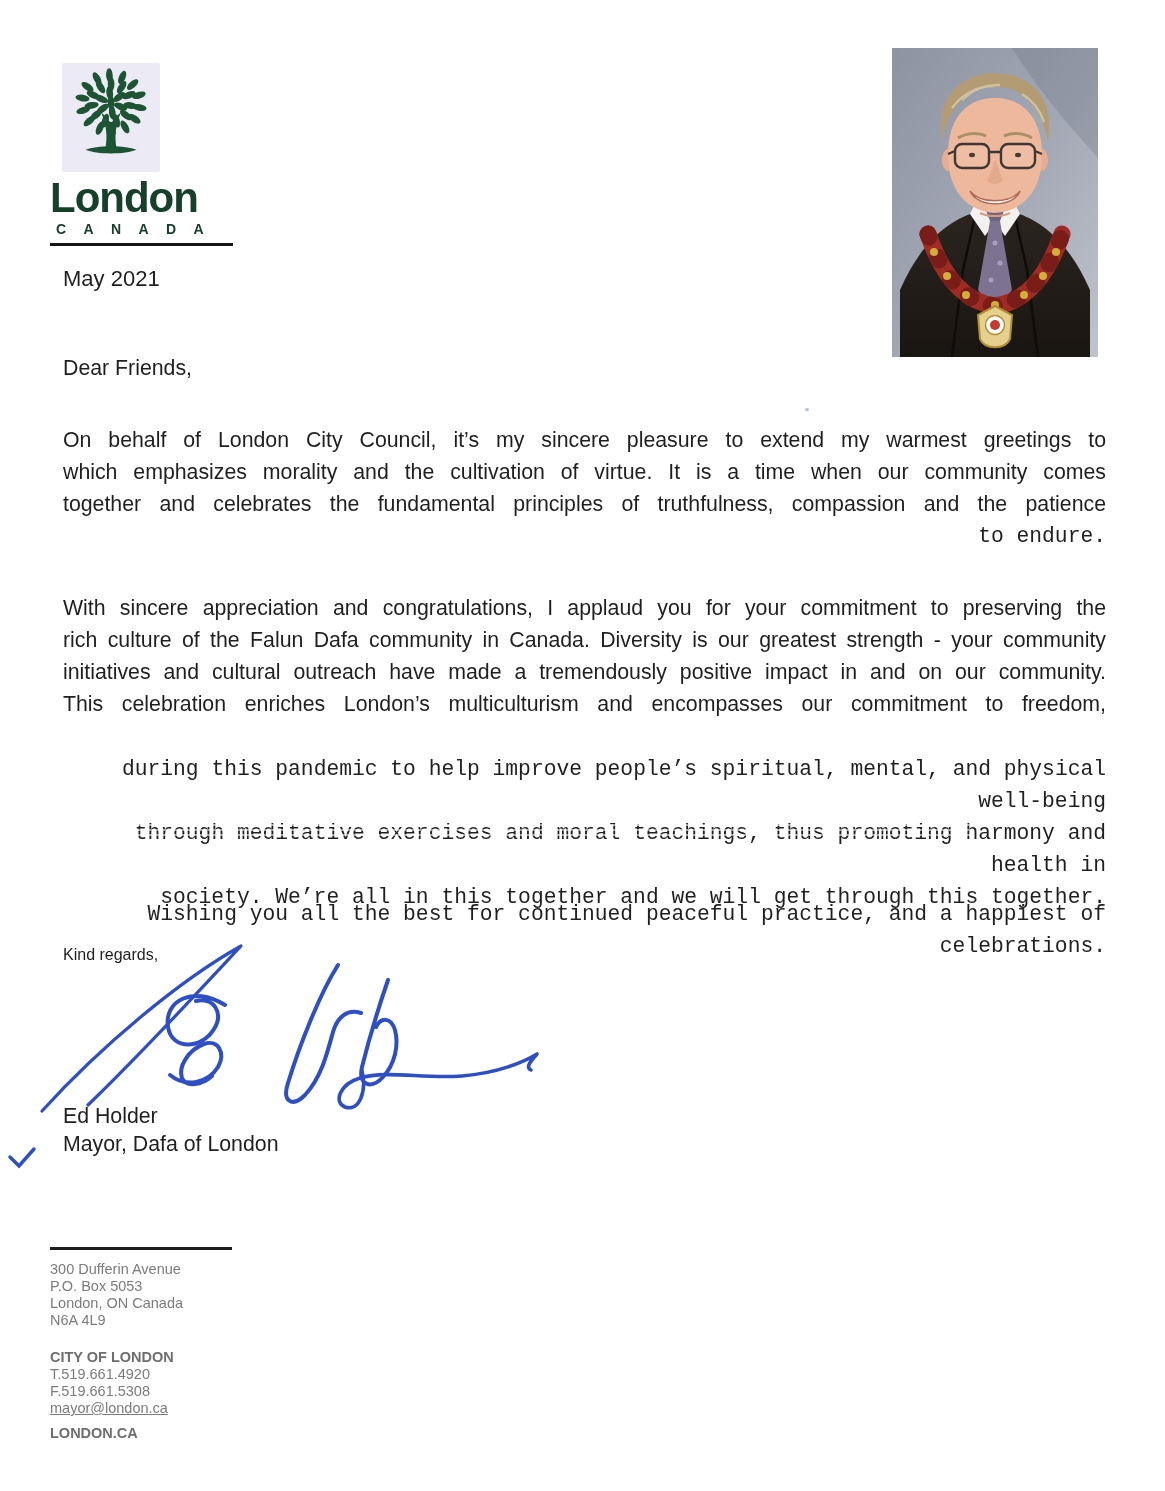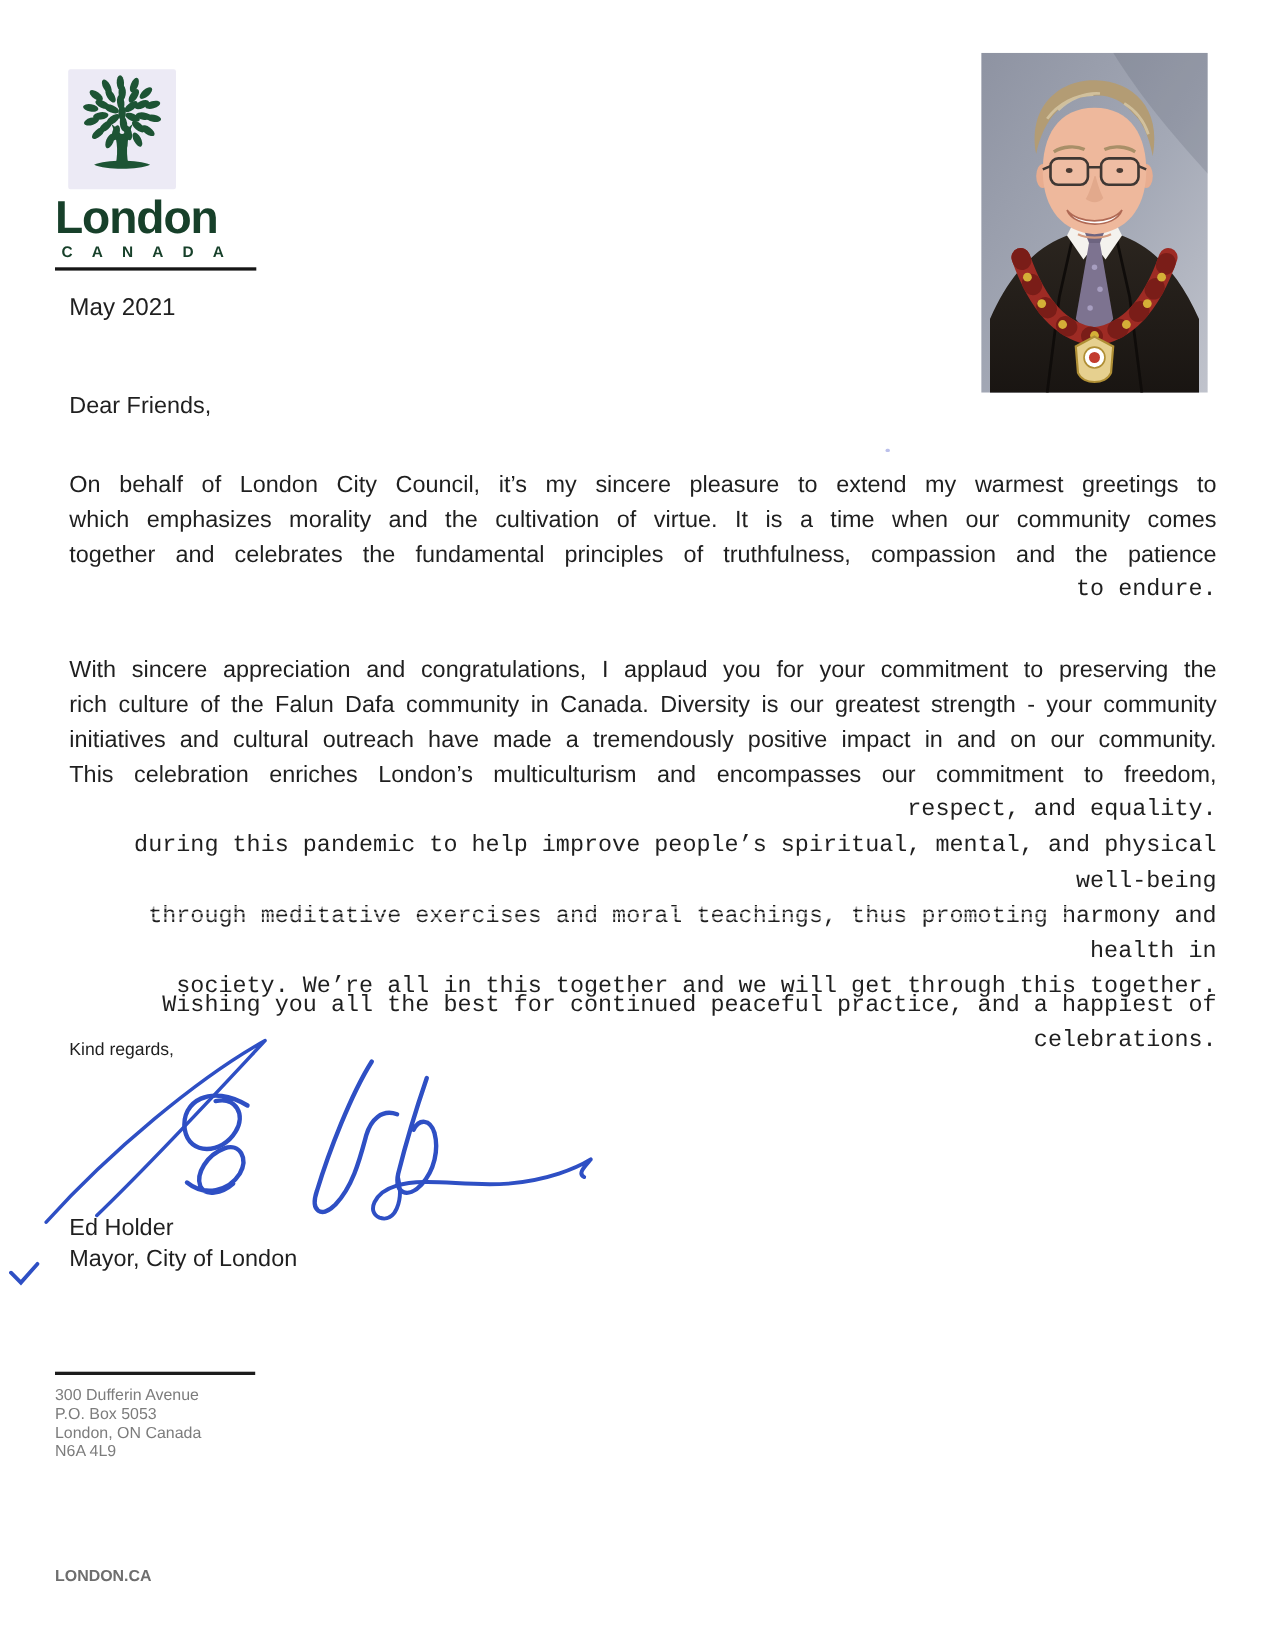--- a/index.html
+++ b/index.html
@@ -176,21 +176,20 @@
     <div class="jline">which emphasizes morality and the cultivation of virtue.  It is a time when our community comes</div>
     <div class="jline">together and celebrates the fundamental principles of truthfulness, compassion and the patience</div>
     <div class="lline">to endure.</div>
   </div>
 
   <div class="abs para p2">
     <div class="jline">With sincere appreciation and congratulations, I applaud you for your commitment to preserving the</div>
     <div class="jline">rich culture of the Falun Dafa community in Canada. Diversity is our greatest strength - your community</div>
     <div class="jline">initiatives and cultural outreach have made a tremendously positive impact in and on our community.</div>
     <div class="jline">This celebration enriches London’s multiculturism and encompasses our commitment to freedom,</div>
-    <div class="lline">respect, and equality.</div>
   </div>
 
   <div class="abs para p3">
     <div class="lline">during this pandemic to help improve people’s spiritual, mental, and physical well-being</div>
     <div class="lline">through meditative exercises and moral teachings, thus promoting harmony and health in</div>
     <div class="lline">society. We’re all in this together and we will get through this together.</div>
   </div>
 
   <div class="abs para p4">
     <div class="lline">Wishing you all the best for continued peaceful practice, and a happiest of celebrations.</div>
@@ -210,28 +209,34 @@
       <path d="M368,45 C356,80 347,112 342,132 C338,150 351,155 363,142 C375,129 379,110 375,95 C371,82 361,82 356,92" stroke-width="4"></path>
       <path d="M342,136 C347,157 339,177 325,172 C313,167 320,149 340,143 C368,135 402,144 442,141 C478,138 504,127 517,119 C511,126 505,132 511,135" stroke-width="3.6"></path>
     </g>
   </svg>
   <svg class="abs checkmark" viewBox="0 0 32 26">
     <path d="M4,12 L13,21 L28,4" stroke="#2e4fc4" stroke-width="3.5" fill="none" stroke-linecap="round"></path>
   </svg>
 
   <div class="abs signer">
     <div>Ed Holder</div>
-    <div>Mayor, City of London</div>
+    <div>Mayor, Dafa of London</div>
   </div>
 
   <div class="abs footer-rule"></div>
 
   <div class="abs footer f-address">
     <div>300 Dufferin Avenue</div>
     <div>P.O. Box 5053</div>
     <div>London, ON Canada</div>
     <div>N6A 4L9</div>
   </div>
 
+  <div class="abs footer f-org">
+    <div class="org-name">CITY OF LONDON</div>
+    <div>T.519.661.4920</div>
+    <div>F.519.661.5308</div>
+    <div><span class="f-email">mayor@london.ca</span></div>
+  </div>
 
   <div class="abs footer f-site">LONDON.CA</div>
 
 </div>
 
 </body></html>

